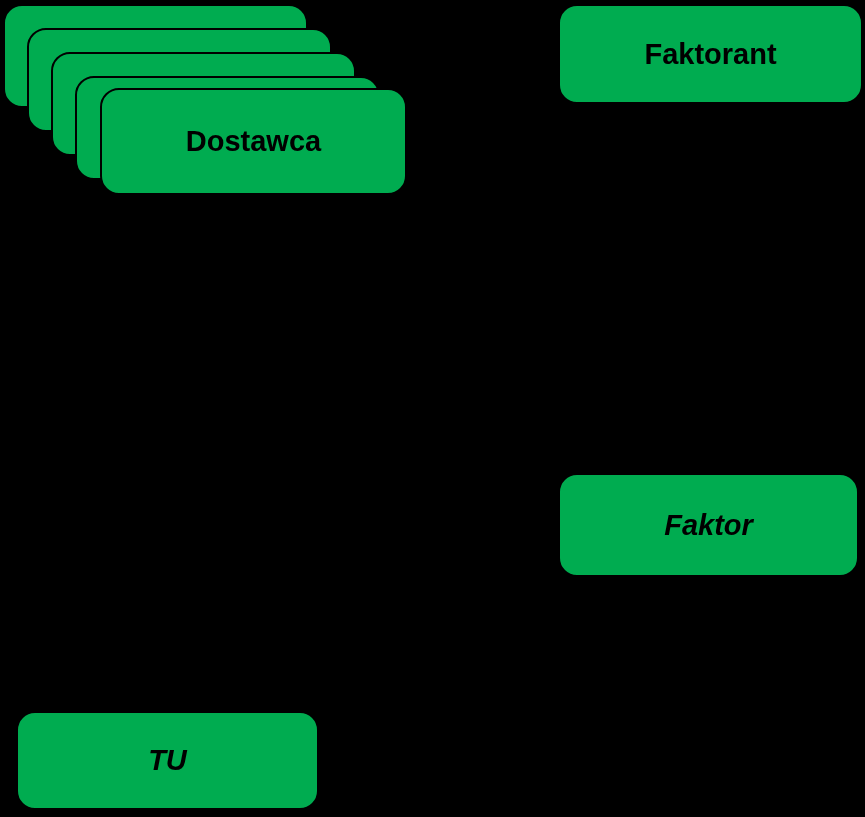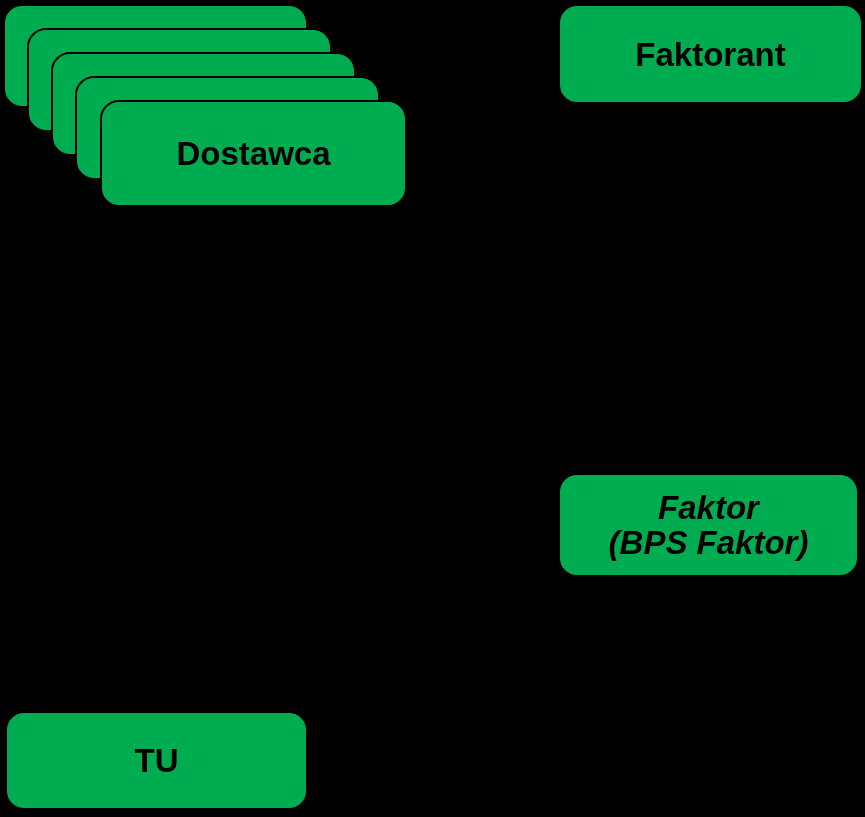--- a/index.html
+++ b/index.html
@@ -22,56 +22,55 @@
     border: 2px solid var(--box-border, #000000);
     border-radius: 19px;
     display: flex;
     flex-direction: column;
     align-items: center;
     justify-content: center;
     text-align: center;
   }
   .gbox .line {
     font-weight: bold;
-    font-size: 33px;
+    font-size: 29px;
     line-height: 35px;
     color: var(--label-text, #000000);
     white-space: nowrap;
   }
   
   .card   { width: 305px; height: 104px; }
   .card-1 { left: 3px;   top: 4px;   }
   .card-2 { left: 27px;  top: 28px;  }
   .card-3 { left: 51px;  top: 52px;  }
   .card-4 { left: 75px;  top: 76px;  }
-  .card-5 { left: 100px; top: 100px; width: 307px; height: 107px; }
+  .card-5 { left: 100px; top: 88px; width: 307px; height: 107px; }
   
   .box-client  { left: 558px; top: 4px;   width: 305px; height: 100px; }
   .box-factor  { left: 558px; top: 473px; width: 301px; height: 104px; font-style: italic; }
-  .box-insurer { left: 5px;   top: 711px; width: 303px; height: 99px;  }
+  .box-insurer { left: 16px;   top: 711px; width: 303px; height: 99px; font-style: italic;  }
 </style>
 </head>
 <body>
 
 <div class="canvas">
 
   <div class="gbox card card-1"></div>
   <div class="gbox card card-2"></div>
   <div class="gbox card card-3"></div>
   <div class="gbox card card-4"></div>
   <div class="gbox card card-5">
     <span class="line">Dostawca</span>
   </div>
 
   <div class="gbox box-client">
     <span class="line">Faktorant</span>
   </div>
 
   <div class="gbox box-factor">
     <span class="line">Faktor</span>
-    <span class="line">(BPS Faktor)</span>
   </div>
 
   <div class="gbox box-insurer">
     <span class="line">TU</span>
   </div>
 
 </div>
 
 </body></html>

